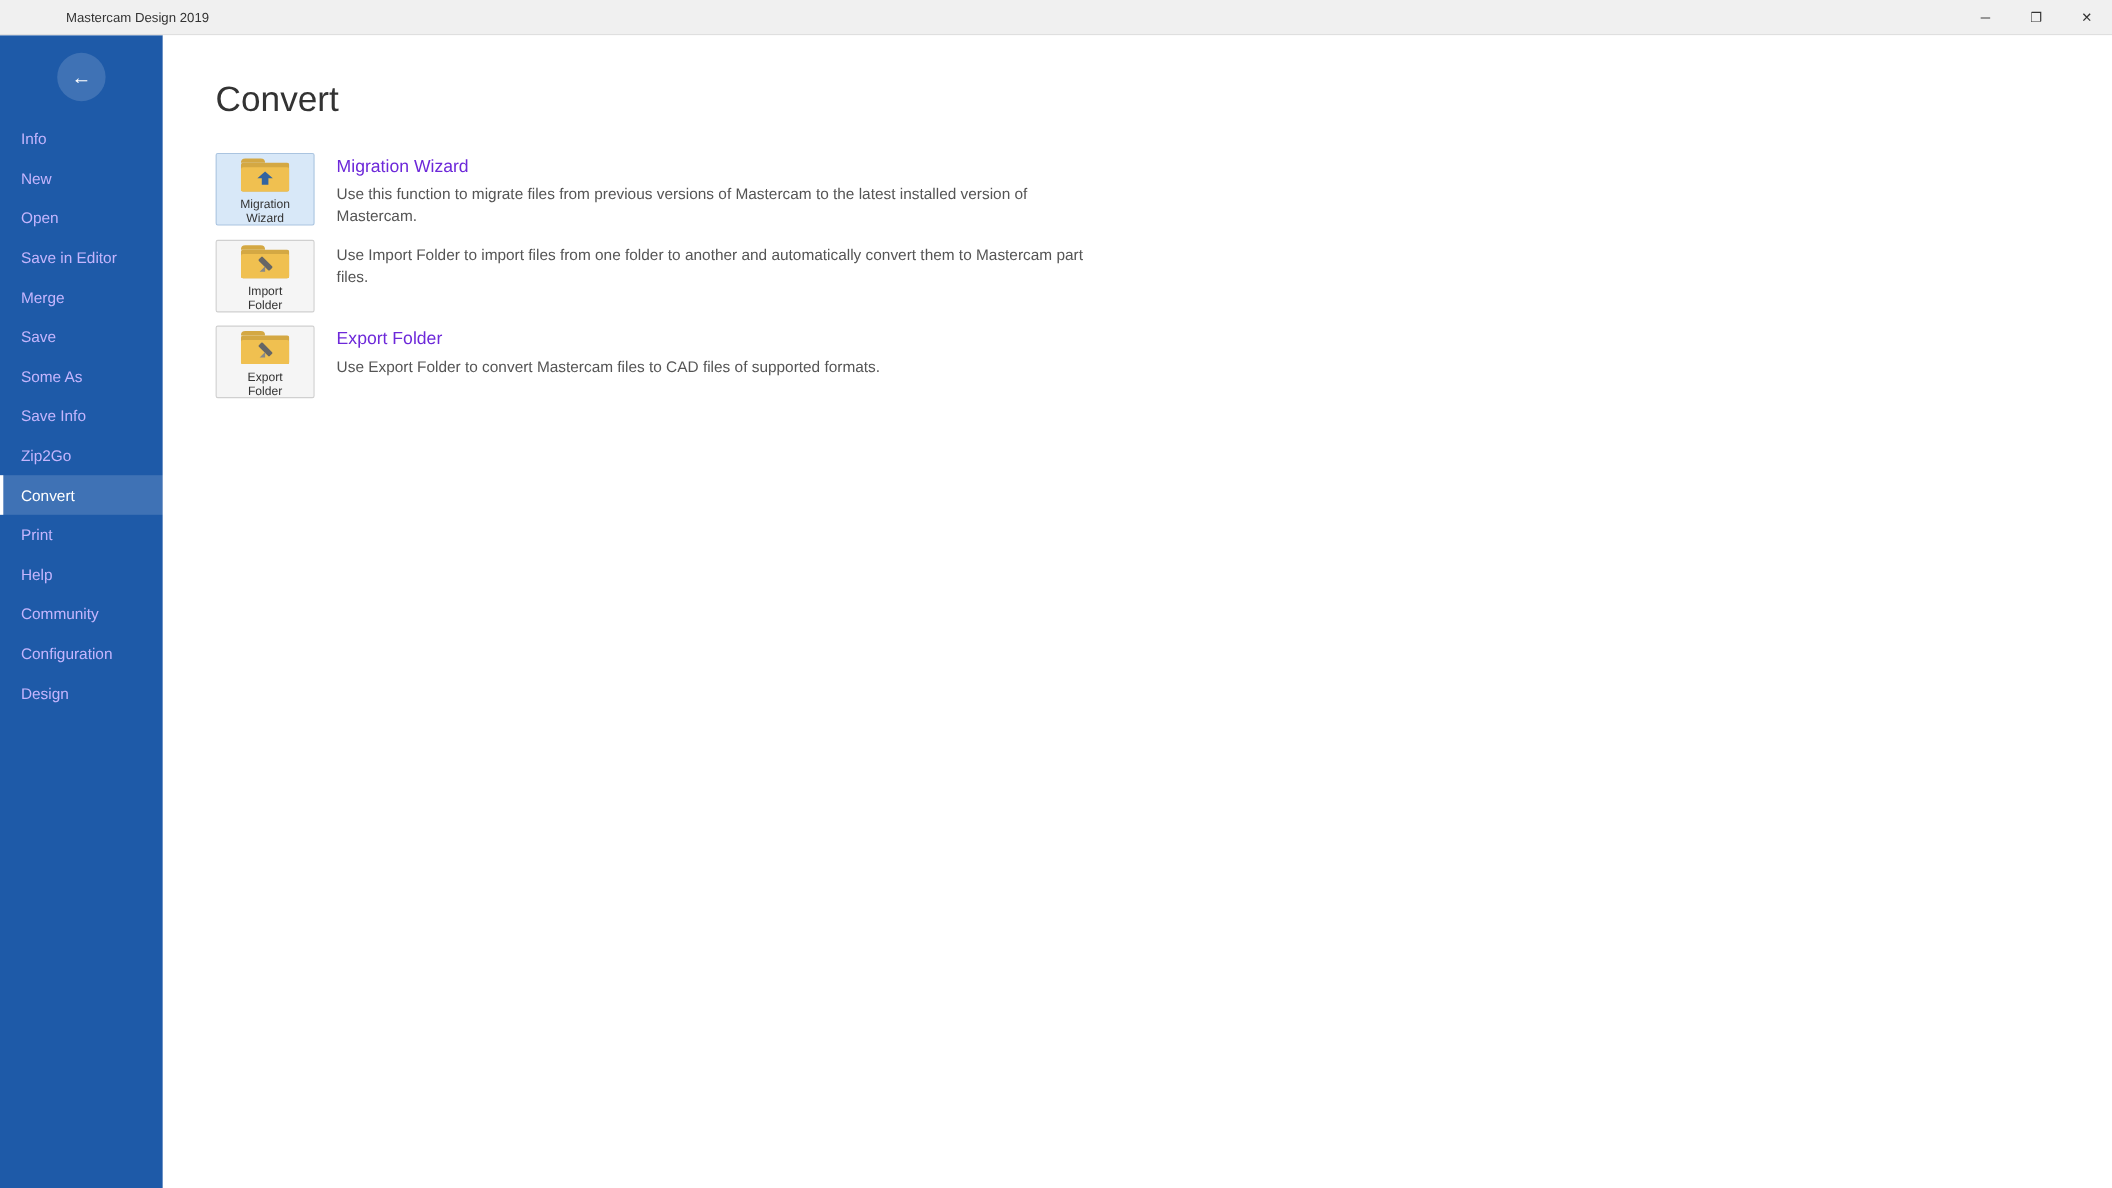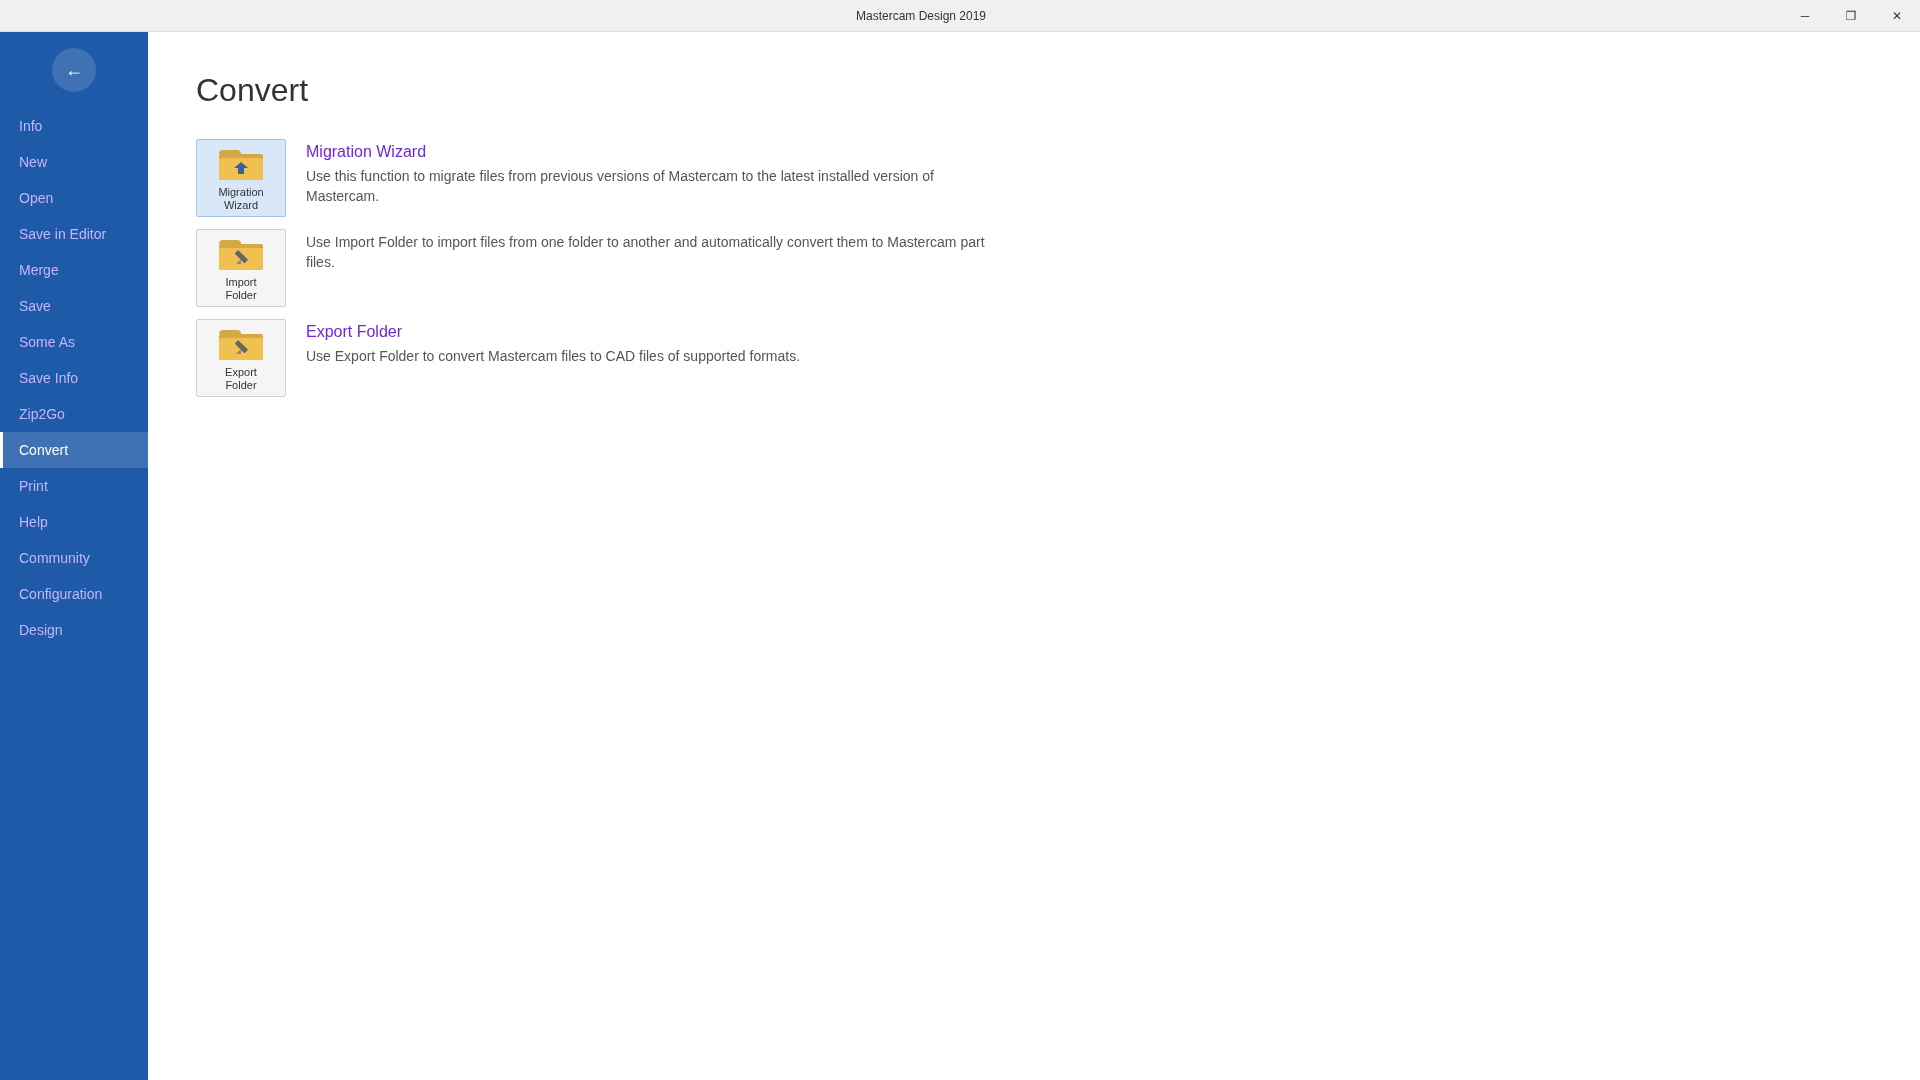--- a/index.html
+++ b/index.html
@@ -19,21 +19,20 @@
       height: 32px;
       display: flex;
       align-items: center;
       justify-content: space-between;
       padding: 0 0 0 0;
       border-bottom: 1px solid #ddd;
       flex-shrink: 0;
     }
     .title-bar-title {
       flex: 1;
-      text-align: center;
       font-size: 12px;
       color: #333;
     }
     .title-bar-controls {
       display: flex;
       height: 100%;
     }
     .title-bar-btn {
       width: 46px;
       height: 32px;
@@ -108,21 +107,21 @@
     
     .convert-item {
       display: flex;
       align-items: flex-start;
       margin-bottom: 12px;
       cursor: pointer;
     }
 
     .item-card {
       width: 90px;
-      height: 78px;
+      height: 66px;
       border: 1px solid #d0d0d0;
       background: #f5f5f5;
       display: flex;
       flex-direction: column;
       align-items: center;
       justify-content: center;
       margin-right: 20px;
       flex-shrink: 0;
       border-radius: 2px;
       padding: 6px 4px 4px 4px;

